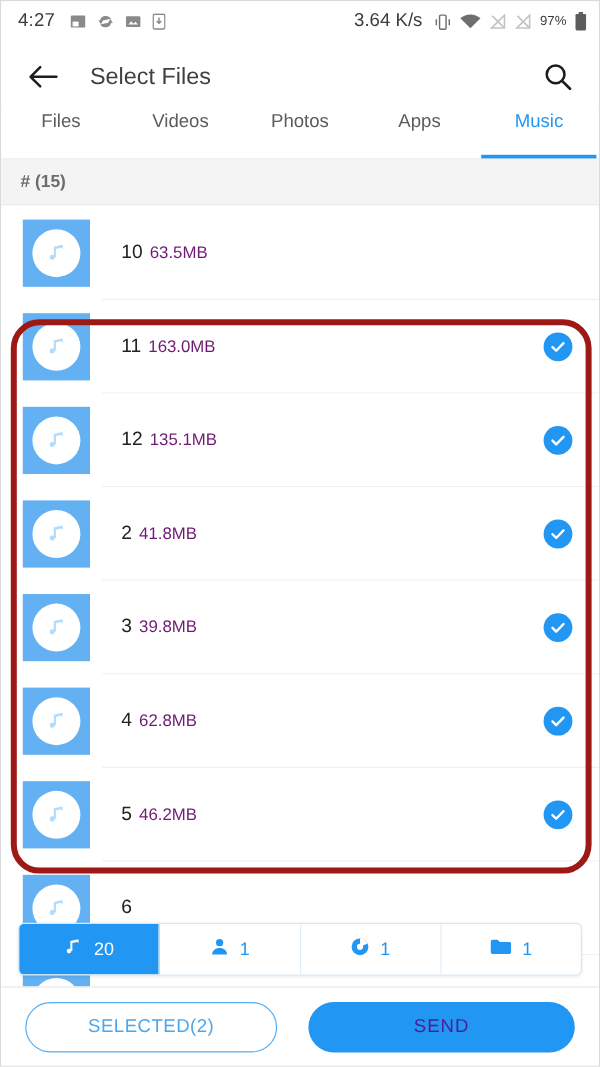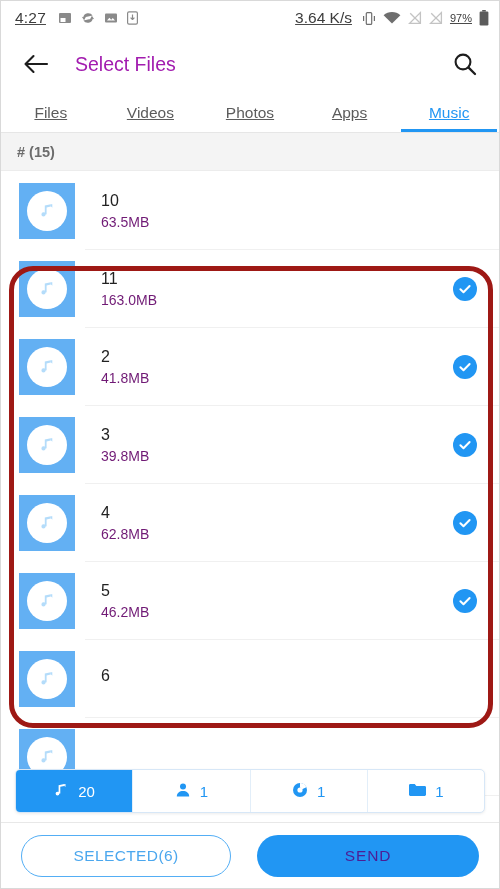--- a/index.html
+++ b/index.html
@@ -19,21 +19,20 @@
 
   
   .statusbar {
     height: 34px;
     display: flex;
     align-items: center;
     padding: 0 10px 0 14px;
     background: #ffffff;
     font-size: 15px;
     color: #4a4a4a;
-    text-decoration: underline;
   }
   .sb-time { font-size: 15.5px; color: #3c3c3c; letter-spacing: .2px; }
   .sb-left-icons { display: flex; align-items: center; gap: 9px; margin-left: 12px; }
   .sb-spacer { flex: 1; }
   .sb-right { display: flex; align-items: center; gap: 7px; }
   .sb-speed { font-size: 15.5px; color: #3c3c3c; margin-right: 3px; }
   .sb-batt-text { font-size: 11px; color: #3c3c3c; }
   .mini-ic { display: inline-block; }
   .mini-ic svg { display: block; }
 
@@ -41,45 +40,44 @@
   .appbar {
     height: 58px;
     display: flex;
     align-items: center;
     padding: 0 18px 0 20px;
     background: #ffffff;
   }
   .back-btn { width: 30px; height: 30px; display: flex; align-items: center; justify-content: center; cursor: pointer; }
   .appbar-title {
     font-size: 19.5px;
-    color: #a21caf;
+    color: #404040;
     margin-left: 24px;
     font-weight: 400;
   }
   .appbar-spacer { flex: 1; }
   .search-btn { width: 32px; height: 32px; display: flex; align-items: center; justify-content: center; cursor: pointer; }
 
   
   .tabs {
     height: 40px;
     display: flex;
     align-items: stretch;
     background: #ffffff;
     border-bottom: 1px solid #e6e6e6;
   }
   .tab {
     flex: 1;
     display: flex;
-    align-items: center;
+    align-items: flex-start;
     justify-content: center;
     font-size: 15.5px;
     color: #5c5c5c;
     position: relative;
     cursor: pointer;
-    text-decoration: underline;
   }
   .tab.active { color: #2196f3; }
   .tab.active::after {
     content: "";
     position: absolute;
     left: 2px; right: 2px; bottom: 0;
     height: 3px;
     background: #2196f3;
   }
 
@@ -127,21 +125,21 @@
     justify-content: center;
   }
   .thumb .disc {
     width: 40px; height: 40px;
     border-radius: 50%;
     background: #ffffff;
     display: flex;
     align-items: center;
     justify-content: center;
   }
-  .meta { margin-left: 26px; display: flex; flex-direction: column; justify-content: flex-start; gap: 6px; }
+  .meta { margin-left: 26px; display: flex; justify-content: flex-start; gap: 6px; }
   .fname { font-size: 16px; color: #222222; line-height: 1; }
   .fsize { font-size: 14px; color: #701a75; line-height: 1; }
   .row-spacer { flex: 1; }
   .check {
     width: 24px; height: 24px;
     border-radius: 50%;
     background: #2196f3;
     display: flex;
     align-items: center;
     justify-content: center;
@@ -377,20 +375,40 @@
         <span class="fsize">163.0MB</span>
       </span>
       <span class="row-spacer"></span>
       <span class="check">
         <svg width="14" height="14" viewBox="0 0 14 14">
             <path d="M2.4 7.2l3.1 3.1 6.1-6.3" stroke="#ffffff" stroke-width="2" fill="none" stroke-linecap="round" stroke-linejoin="round"></path>
           </svg>
       </span>
     </div>
 
+    <div class="row">
+      <span class="thumb">
+        <span class="disc">
+          <svg width="20" height="20" viewBox="0 0 20 20">
+              <path d="M8.6 13.4a2.1 2.1 0 1 1-2.1-2.1c.5 0 .9.1 1.3.4V4.6l6-1.4v2.2l-4.2 1v6.9z" fill="#b4dcfa"></path>
+              <path d="M13.8 3.2v2.3c.9.3 1.5.9 1.5 1.6V3.2z" fill="#b4dcfa"></path>
+            </svg>
+        </span>
+      </span>
+      <span class="meta">
+        <span class="fname">12</span>
+        <span class="fsize">135.1MB</span>
+      </span>
+      <span class="row-spacer"></span>
+      <span class="check">
+        <svg width="14" height="14" viewBox="0 0 14 14">
+            <path d="M2.4 7.2l3.1 3.1 6.1-6.3" stroke="#ffffff" stroke-width="2" fill="none" stroke-linecap="round" stroke-linejoin="round"></path>
+          </svg>
+      </span>
+    </div>
 
     <div class="row">
       <span class="thumb">
         <span class="disc">
           <svg width="20" height="20" viewBox="0 0 20 20">
               <path d="M8.6 13.4a2.1 2.1 0 1 1-2.1-2.1c.5 0 .9.1 1.3.4V4.6l6-1.4v2.2l-4.2 1v6.9z" fill="#b4dcfa"></path>
               <path d="M13.8 3.2v2.3c.9.3 1.5.9 1.5 1.6V3.2z" fill="#b4dcfa"></path>
             </svg>
         </span>
       </span>
@@ -548,17 +566,17 @@
       <span>
         <svg width="18" height="16" viewBox="0 0 18 16">
             <path d="M1 3.4c0-.7.6-1.3 1.3-1.3h4.4l1.7 1.9h8.3c.7 0 1.3.6 1.3 1.3v7.3c0 .7-.6 1.3-1.3 1.3H2.3c-.7 0-1.3-.6-1.3-1.3z" fill="#2196f3"></path>
           </svg>
       </span>
       <span class="cat-count">1</span>
     </div>
   </div>
 
   <div class="bottombar">
-    <div class="btn-outline">SELECTED(6)</div>
+    <div class="btn-outline">SELECTED(2)</div>
     <div class="btn-filled">SEND</div>
   </div>
 
 </div>
 
 </body></html>

